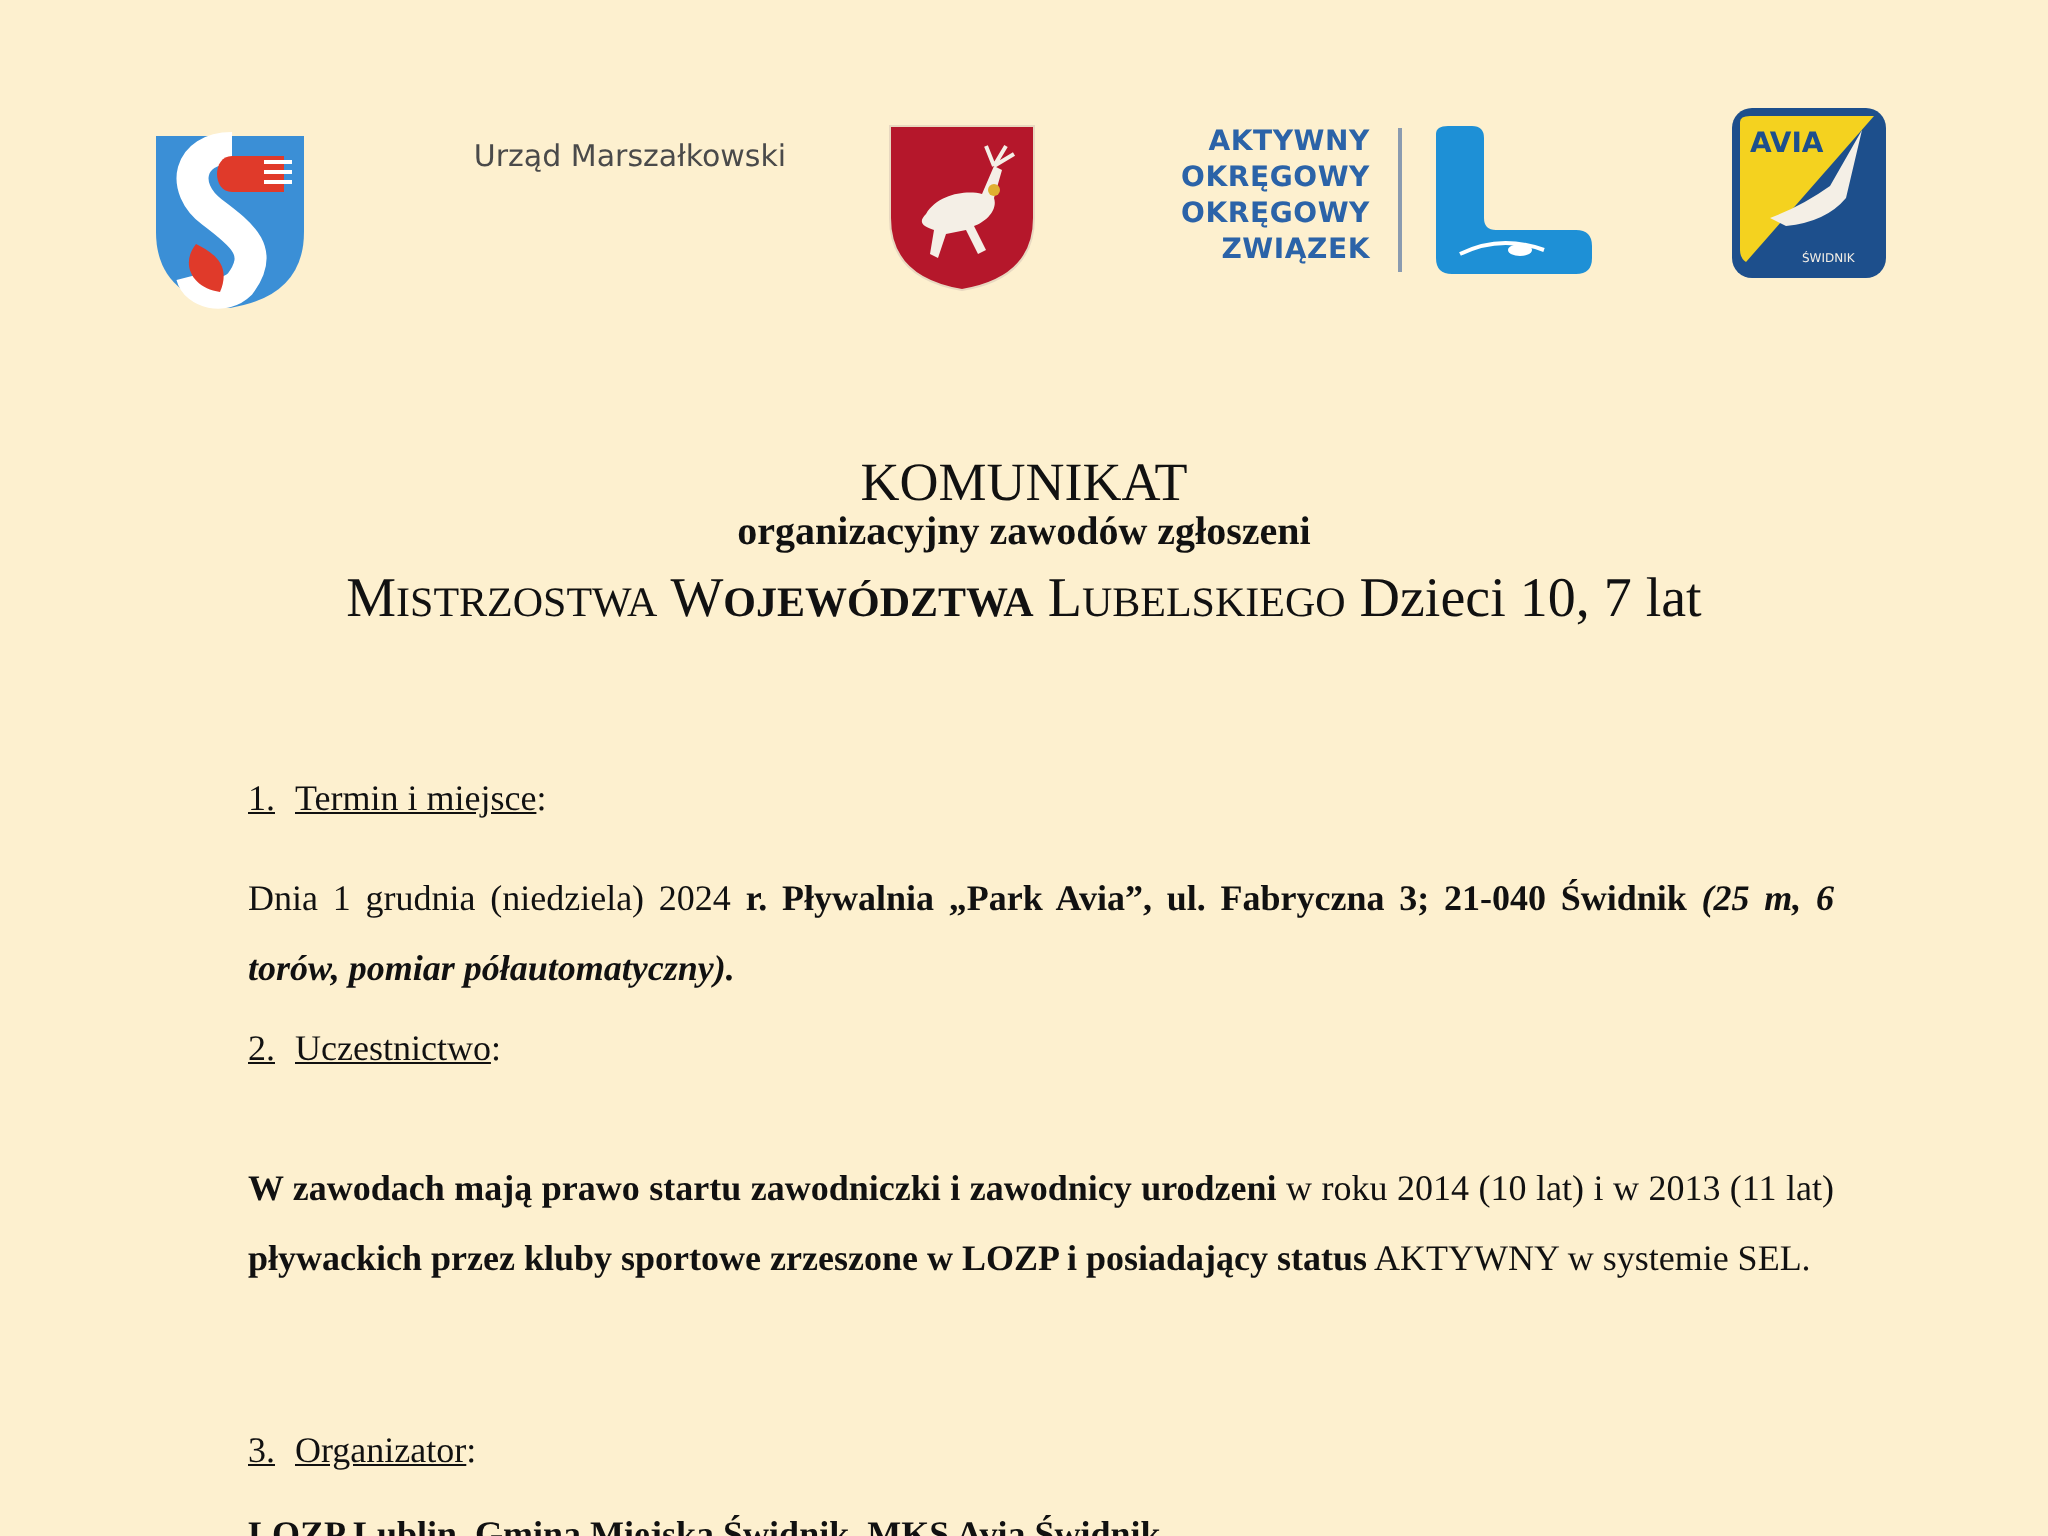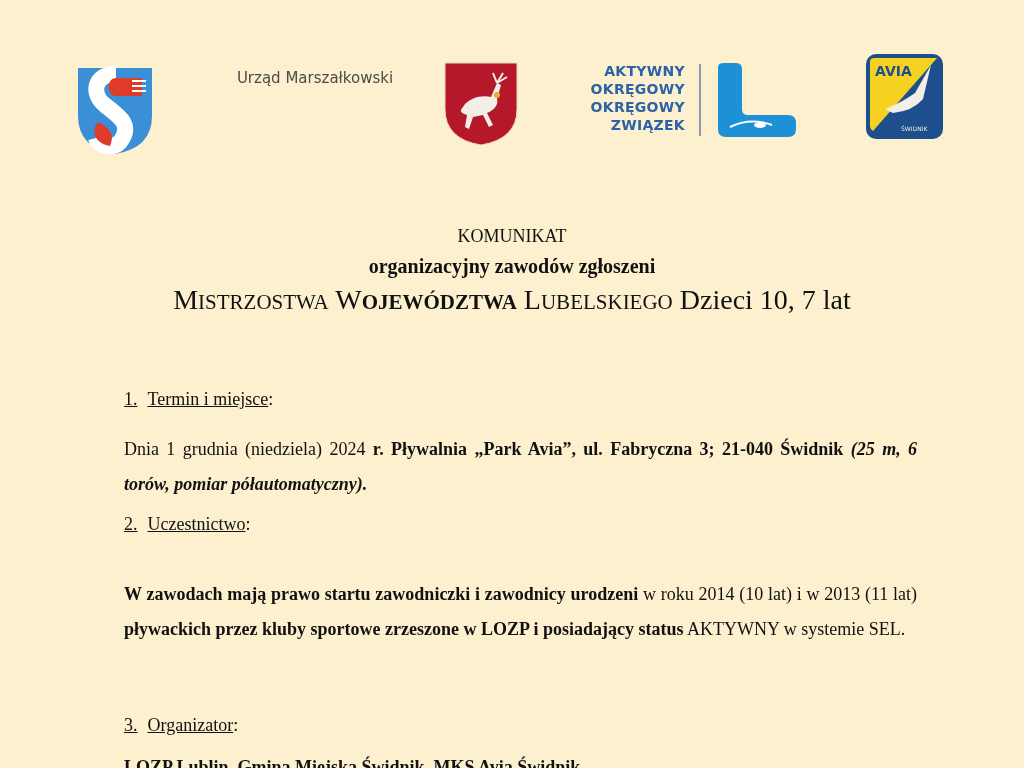--- a/index.html
+++ b/index.html
@@ -16,21 +16,21 @@
     text-align:center; font-family:"DejaVu Sans", sans-serif;
     font-size:15px; line-height:20px; color:#4a4a4a;
   }
   .lozp-text {
     position:absolute; left:580px; top:62px; width:105px;
     text-align:right; font-family:"DejaVu Sans", sans-serif; font-weight:bold;
     font-size:14px; line-height:18px; color:#2b63a8; letter-spacing:0.3px;
   }
   .lozp-div { position:absolute; left:699px; top:64px; width:2px; height:72px; background:#8a9bb0; }
   .title-block { position:absolute; left:0; width:1024px; text-align:center; }
-  .t1 { top:226px; font-size:18px; }
+  .t1 { top:226px; font-size:27px; }
   .t2 { top:255px; font-size:20px; font-weight:bold; }
   .t3 { top:284px; font-size:28px; }
   .sc-small { font-size:21px; }
   .sc-bold { font-weight:bold; font-size:21px; }
   .section-head { position:absolute; left:124px; font-size:18px; }
   .section-head .num { text-decoration:underline; margin-right:10px; }
   .section-head .lbl { text-decoration:underline; }
   .para {
     position:absolute; left:124px; width:793px; font-size:18px;
     line-height:35px; text-align:justify;

